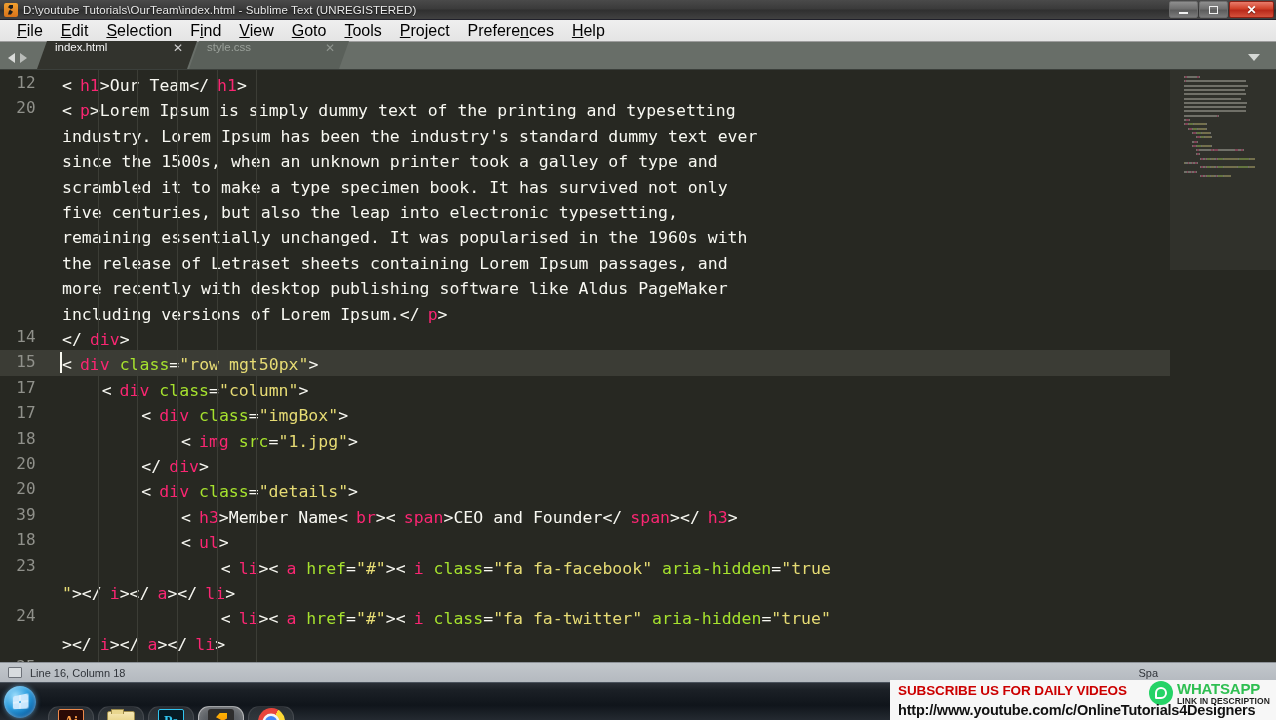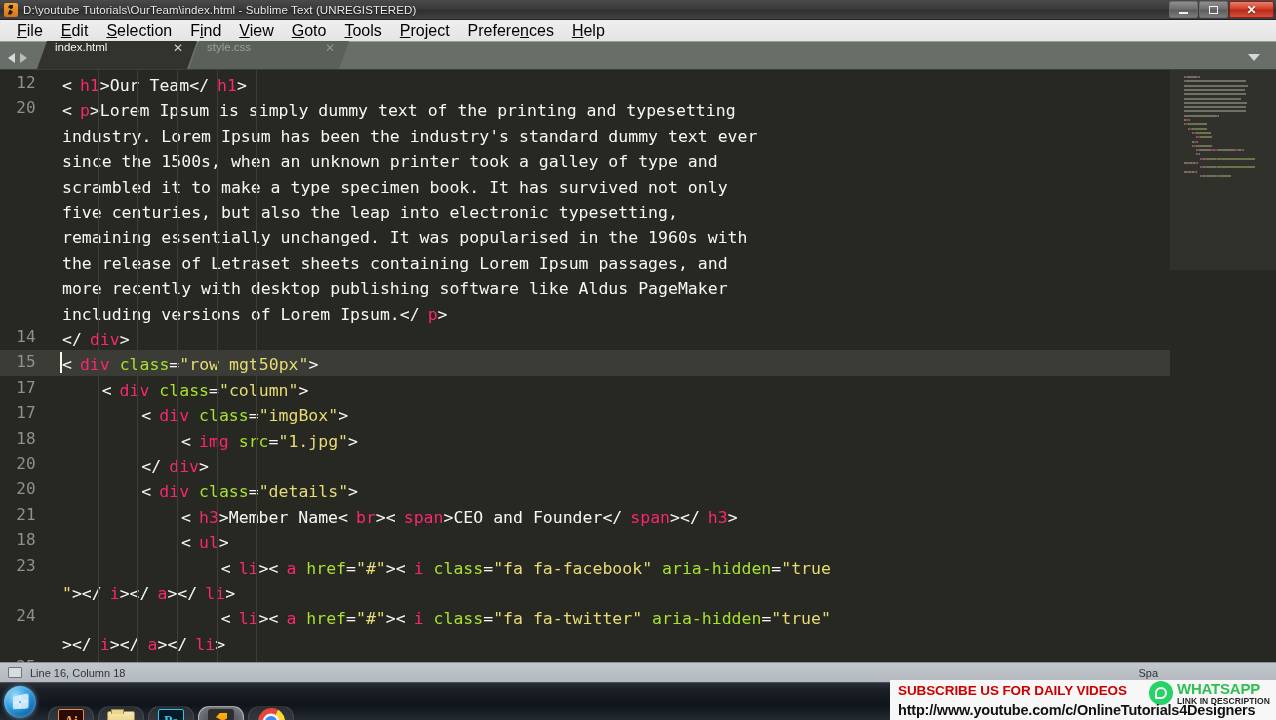--- a/index.html
+++ b/index.html
@@ -342,21 +342,21 @@
         <div style="position: absolute; left: 0px; width: 46px; height: 25.4px; background: rgb(59, 60, 53); top: 280.4px;"></div>
         <div class="ln" style="top: 3px;">12</div>
         <div class="ln" style="top: 28.4px;">20</div>
         <div class="ln" style="top: 257px;">14</div>
         <div class="ln" style="top: 282.4px;">15</div>
         <div class="ln" style="top: 307.8px;">17</div>
         <div class="ln" style="top: 333.2px;">17</div>
         <div class="ln" style="top: 358.6px;">18</div>
         <div class="ln" style="top: 384px;">20</div>
         <div class="ln" style="top: 409.4px;">20</div>
-        <div class="ln" style="top: 434.8px;">21</div>
+        <div class="ln" style="top: 434.8px;">39</div>
         <div class="ln" style="top: 460.2px;">18</div>
         <div class="ln" style="top: 485.6px;">23</div>
         <div class="ln" style="top: 536.4px;">24</div>
         <div class="ln" style="top: 587.2px;">25</div>
       </div>
   </div>
 
   <div class="minimap" id="minimap">
       <div class="mm-line" style="left: 14px; top: 6px; width: 1px; background: rgb(106, 106, 98);"></div>
       <div class="mm-line" style="left: 15px; top: 6px; width: 1.84px; background: rgb(122, 58, 78);"></div>

